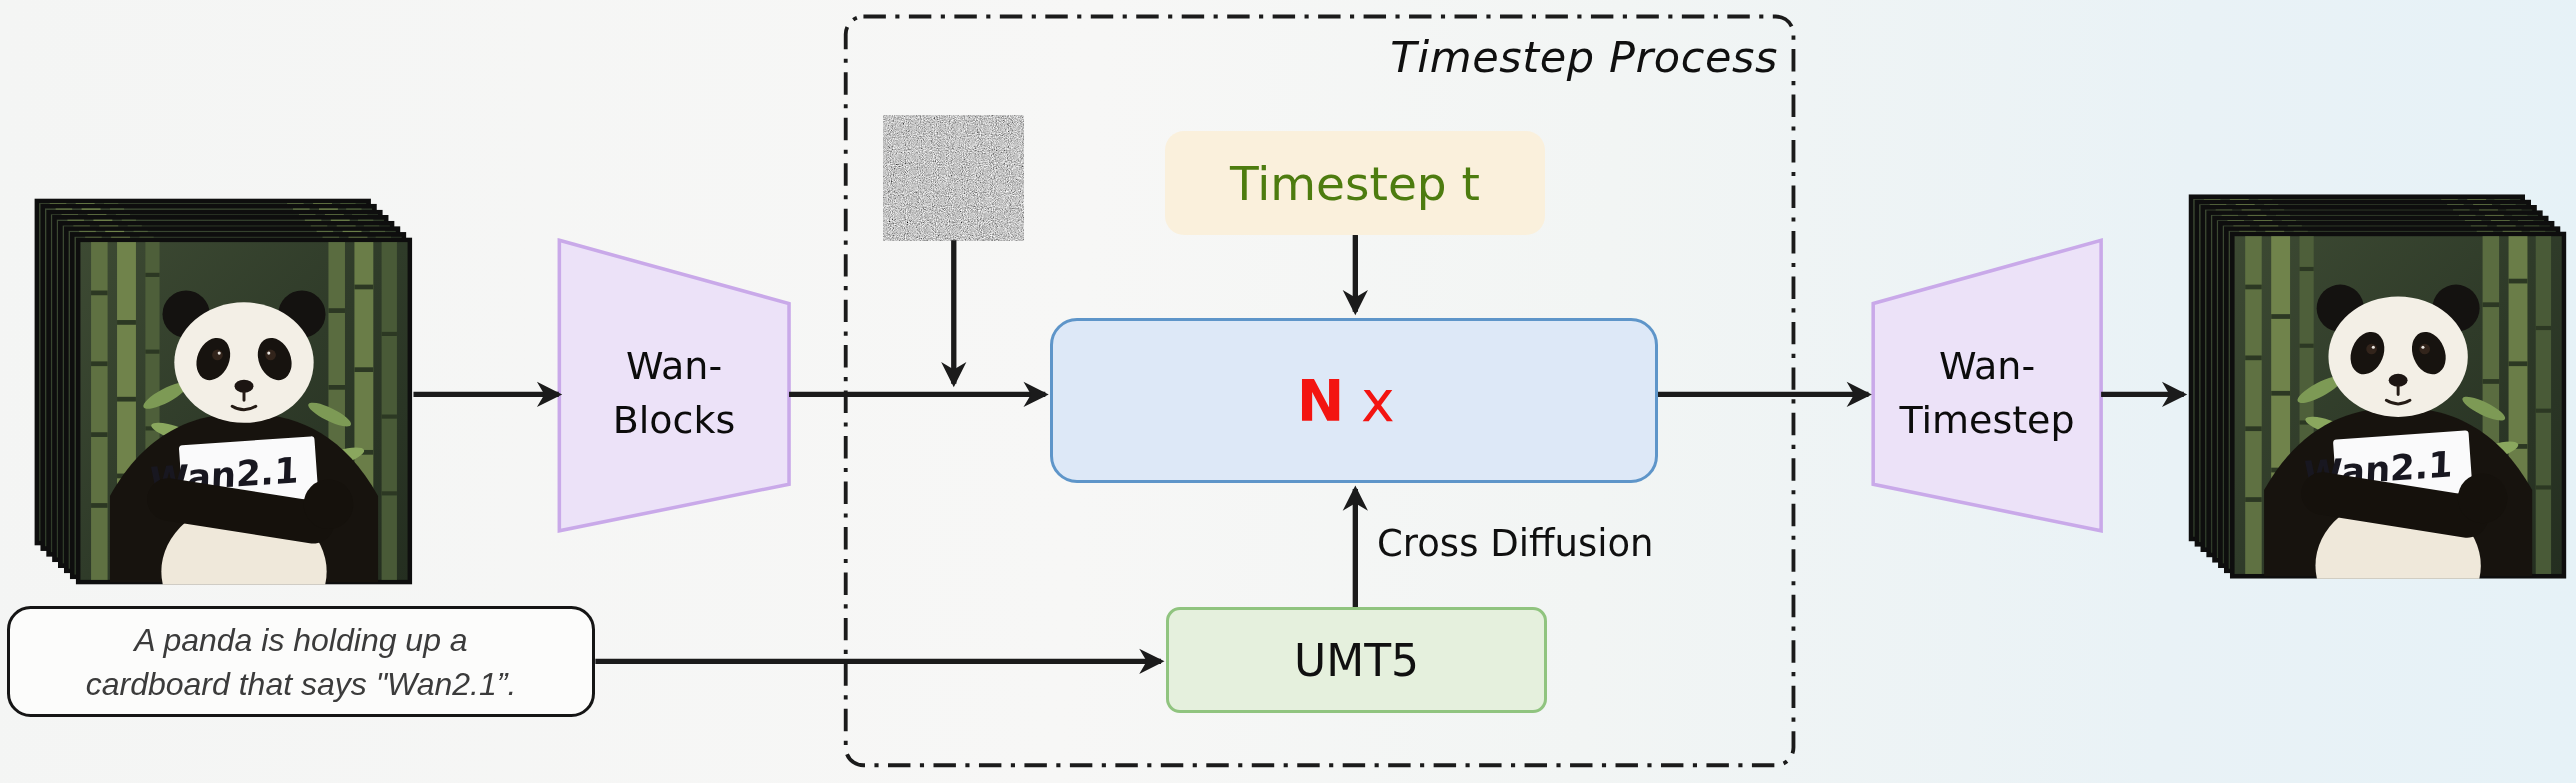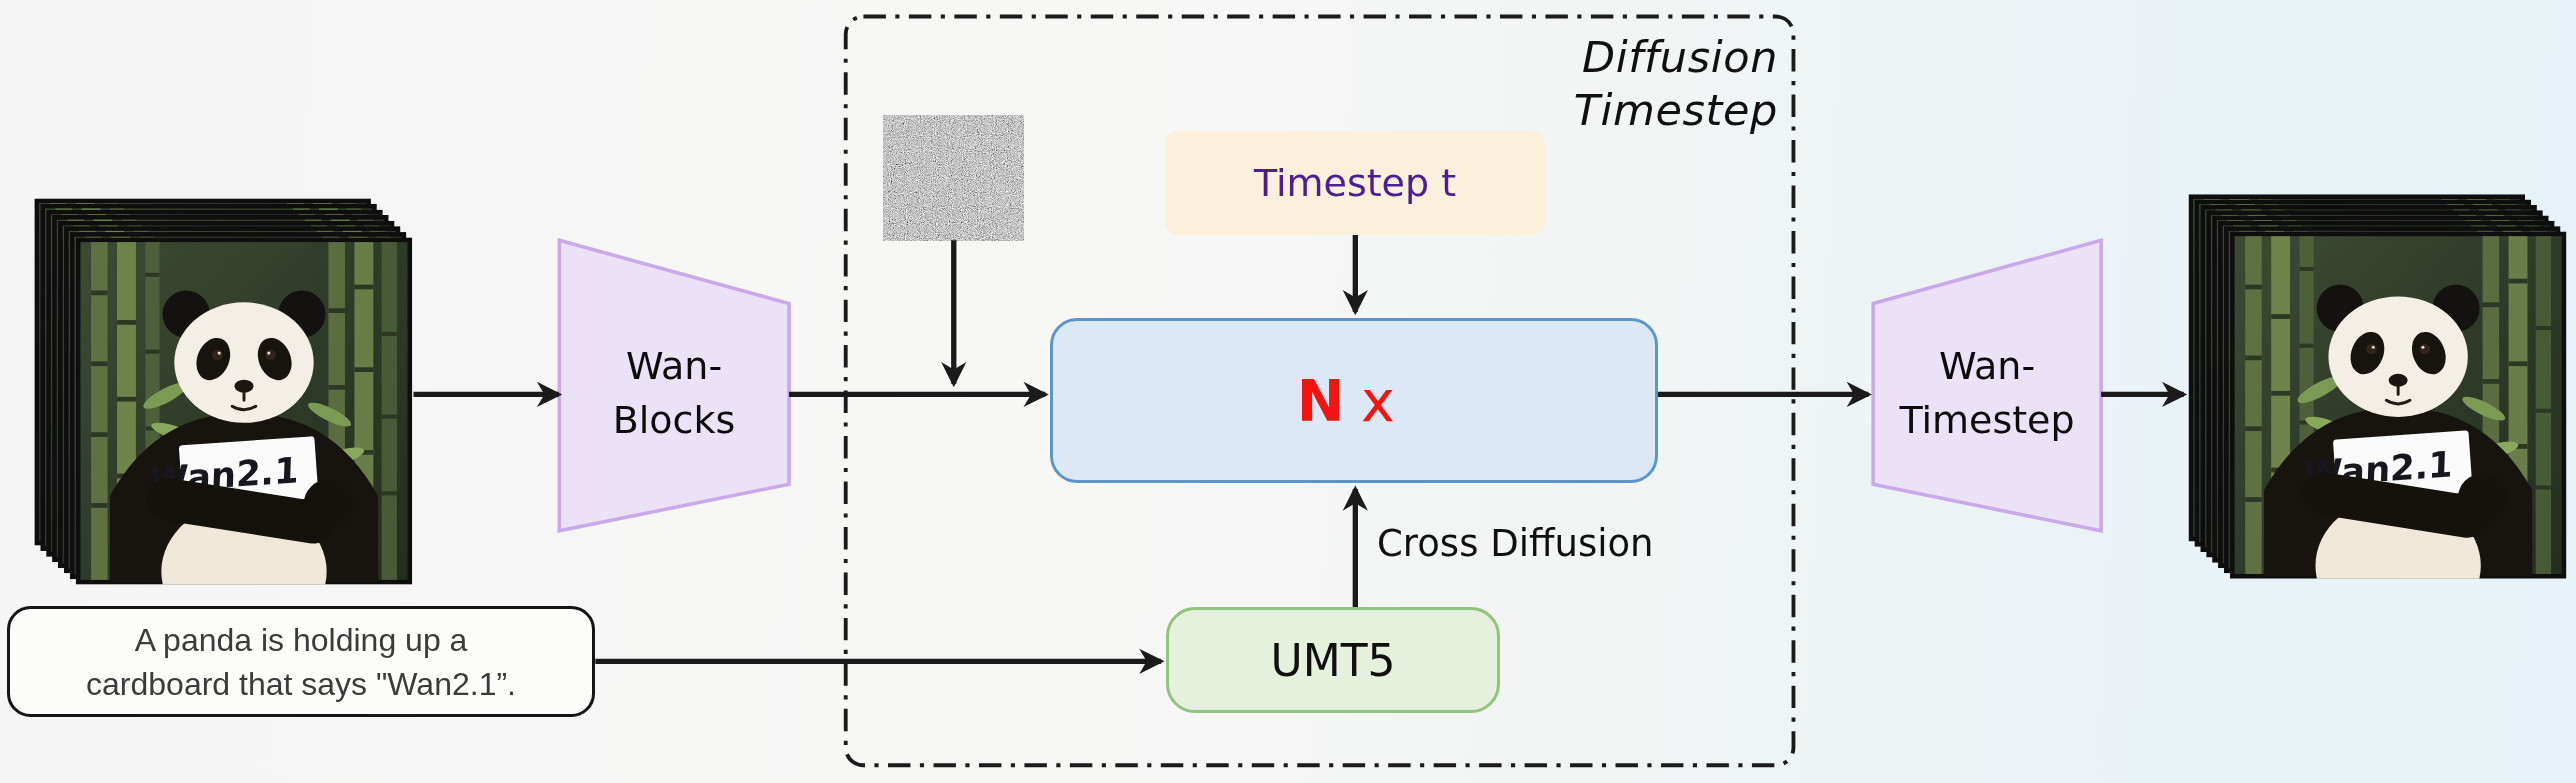--- a/index.html
+++ b/index.html
@@ -15,45 +15,46 @@
   .abs{position:absolute;box-sizing:border-box;}
   .flexc{display:flex;align-items:center;justify-content:center;}
 
   .title{
     left:1376px;top:31px;width:402px;height:53px;
     font-size:43px;font-style:italic;letter-spacing:0.6px;
     text-align:right;line-height:53px;color:#101010;
   }
   .timestep{
     left:1165px;top:131px;width:380px;height:104px;
-    background:#faf0dc;border-radius:13px;
-    font-size:38px;font-weight:500;color:#4c1d95;
+    background:#faf0dc;border-radius:19px;
+    font-size:47px;font-weight:500;color:#4d7c0f;
   }
   .dit{
     left:1050px;top:318px;width:608px;height:165px;
     background:#dde8f7;border:3.5px solid #5e95c9;border-radius:27px;
     font-size:57px;color:#0d0d0d;
   }
   .dit .n{color:#f31411;font-weight:bold;}
   .dit .x{color:#f31411;margin:0 16.5px;}
   .umt5{
-    left:1166px;top:607px;width:334px;height:106px;
-    background:#e5f0dd;border:3px solid #90c47f;border-radius:29px;
+    left:1166px;top:607px;width:381px;height:106px;
+    background:#e5f0dd;border:3px solid #90c47f;border-radius:14px;
     font-size:44px;color:#101010;
   }
   .cross{
     left:1377px;top:520px;width:378px;height:47px;
     font-size:37px;line-height:47px;color:#101010;
   }
   .prompt{
     left:7px;top:606px;width:588px;height:111px;
     background:#fcfcfb;border:3px solid #151515;border-radius:23.6px;
     font-size:32px;line-height:44px;color:#3b3b3b;
     text-align:center;flex-direction:column;
     font-family:"Liberation Sans",sans-serif;
+    font-style:italic;
   }
   .enc-label,.dec-label{
     top:338px;height:109px;
     font-size:38px;line-height:54px;color:#0c0c0c;
     text-align:left;flex-direction:column;
   }
   .enc-label{left:559px;width:230px;}
   .dec-label{left:1873px;width:228px;}
 </style>
 </head>
@@ -184,21 +185,21 @@
       <path d="M1336,668 H1770" marker-end="url(#ah)"></path>
       <path d="M1615,407 V650" marker-end="url(#ah)"></path>
       <path d="M2295,398 V528" marker-end="url(#ah)"></path>
       <path d="M2295,1028 V828" marker-end="url(#ah)"></path>
       <path d="M2807,668 H3164" marker-end="url(#ah)"></path>
       <path d="M3558,668 H3698" marker-end="url(#ah)"></path>
       <path d="M1008,1120 H1966" marker-end="url(#ah)"></path>
     </g>
   </svg>
 
-  <div class="abs title">Diffusion Timestep</div>
+  <div class="abs title">Timestep Process</div>
 
   <div class="abs flexc timestep">
     <span>Timestep t</span>
   </div>
 
   <div class="abs flexc dit">
     <span class="n">N</span>
     <span class="x">x</span>
   </div>
 

